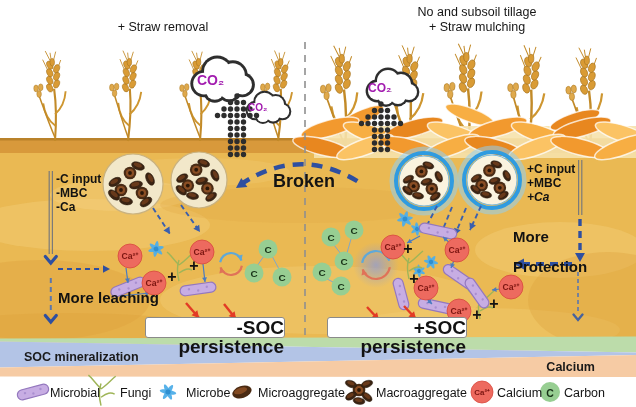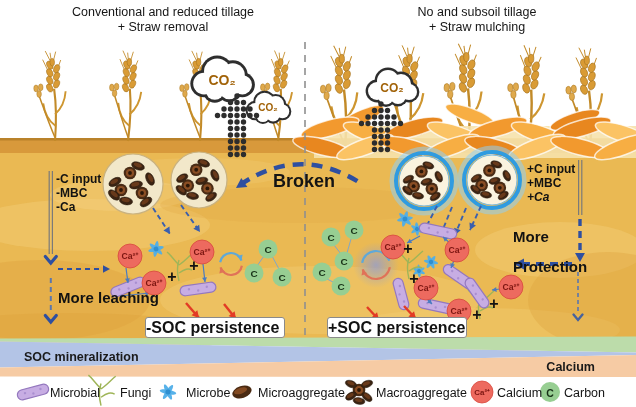--- a/index.html
+++ b/index.html
@@ -3,24 +3,24 @@
 <meta charset="utf-8">
 <style>
   html,body{margin:0;padding:0;background:#fff;}
   #stage{position:relative;width:636px;height:407px;background:#ffffff;overflow:hidden;
          font-family:"Liberation Sans",sans-serif;color:#111;}
   #art{position:absolute;left:0;top:0;}
   .txt{position:absolute;white-space:nowrap;line-height:1.15;}
   .title{width:250px;text-align:center;font-size:12.5px;color:#161616;}
   .factor{font-size:12px;font-weight:700;color:#121212;}
   .flowlab{font-size:15px;font-weight:700;color:#121212;}
-  .co2{font-weight:700;color:#a16207;text-align:center;}
+  .co2{font-weight:700;color:#a21caf;text-align:left;}
   .broken{font-size:18px;font-weight:700;color:#141414;}
   .socbox{position:absolute;background:#fff;border:1.5px solid #8a8a8a;border-radius:3px;
-          width:138px;height:19px;text-align:left;font-size:16px;font-weight:700;
+          width:138px;height:19px;text-align:right;font-size:19px;font-weight:700;
           color:#121212;line-height:19px;}
   .bandlab{font-size:12.5px;font-weight:700;color:#1a1a1a;}
   .leglab{font-size:12.5px;color:#141414;}
 </style>
 </head>
 <body>
 
 <div id="stage">
   <svg id="art" width="636" height="407" viewBox="0 0 636 407">
       <defs>
@@ -839,21 +839,20 @@
           <circle cx="482" cy="392" r="11" fill="#ED6A5F" stroke="#D8493E" stroke-width="0.8"></circle>
           <text x="482" y="392" text-anchor="middle" dominant-baseline="central" font-size="7.92" font-weight="700" fill="#7A1410" font-family="&quot;Liberation Sans&quot;,sans-serif">Ca²⁺</text>
         </g>
         <g>
           <circle cx="550" cy="392" r="10" fill="#97CE92"></circle>
           <text x="550" y="392.5" text-anchor="middle" dominant-baseline="central" font-size="10.5" font-weight="700" fill="#173117" font-family="&quot;Liberation Sans&quot;,sans-serif">C</text>
         </g>
       </g>
     </svg>
 
-  <div class="txt title" style="left:38px;top:5px;">Conventional and reduced tillage</div>
   <div class="txt title" style="left:38px;top:20px;">+ Straw removal</div>
   <div class="txt title" style="left:352px;top:5px;">No and subsoil tillage</div>
   <div class="txt title" style="left:352px;top:20px;">+ Straw mulching</div>
 
   <div class="txt co2" style="left:197px;top:72px;width:50px;font-size:14px;">CO₂</div>
   <div class="txt co2" style="left:248px;top:102px;width:40px;font-size:10px;">CO₂</div>
   <div class="txt co2" style="left:368px;top:82px;width:48px;font-size:12px;">CO₂</div>
 
   <div class="txt broken" style="left:273px;top:171px;">Broken</div>
 

